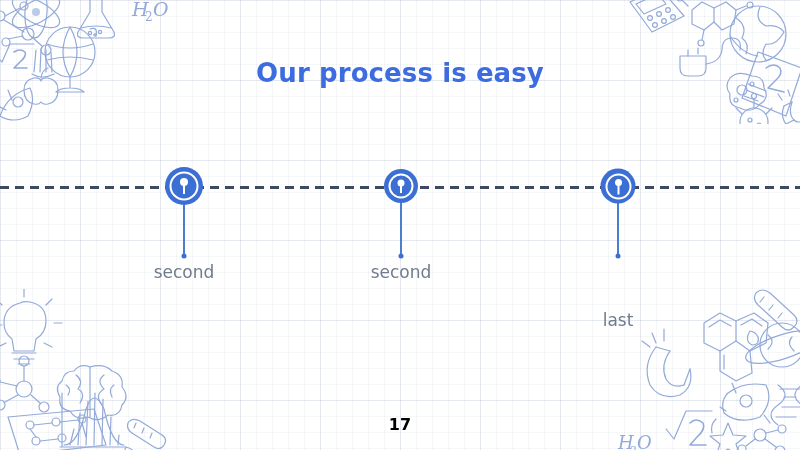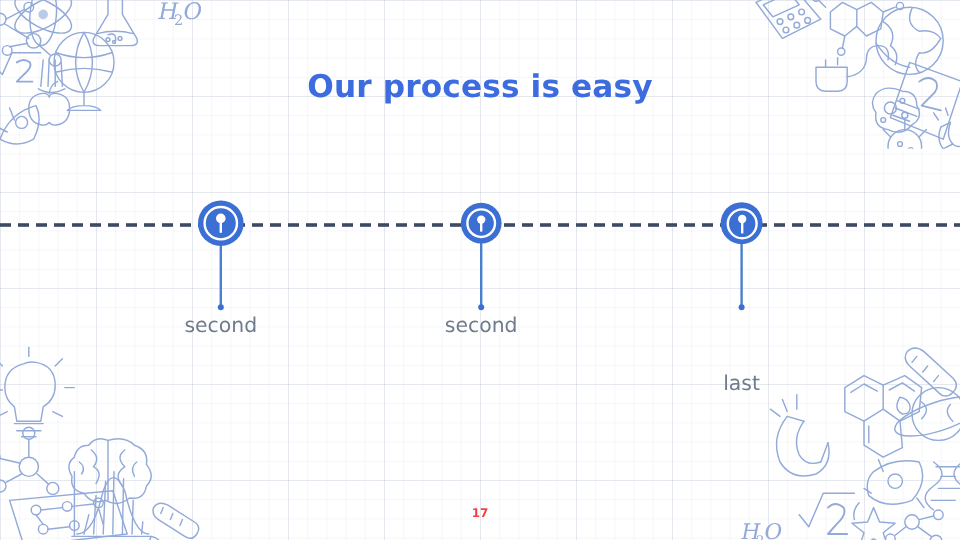--- a/index.html
+++ b/index.html
@@ -134,23 +134,23 @@
     white-space: nowrap;
   }
 
   
   .page-number {
     position: absolute;
     left: 0;
     right: 0;
     bottom: 16px;
     text-align: center;
-    font-size: 10px;
+    font-size: 16px;
     font-weight: 700;
-    color: #ef4444;
+    color: #000000;
   }
 </style>
 </head>
 <body>
 
 <div id="slide">
 
   <div class="grid-bg"></div>
 
   <div class="doodles">

